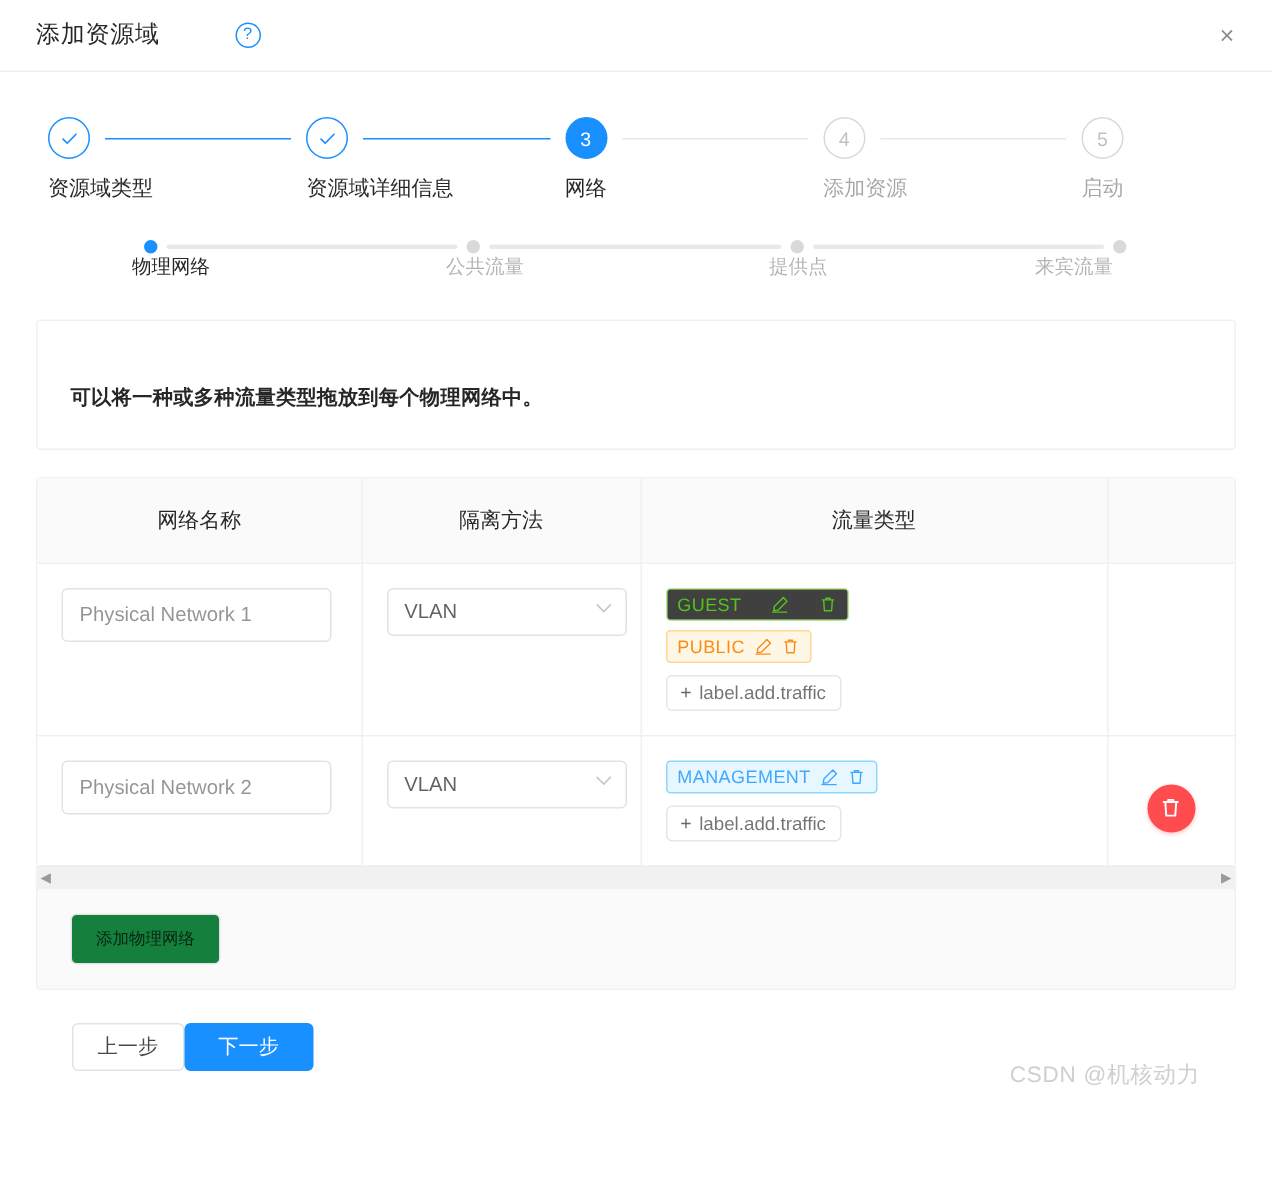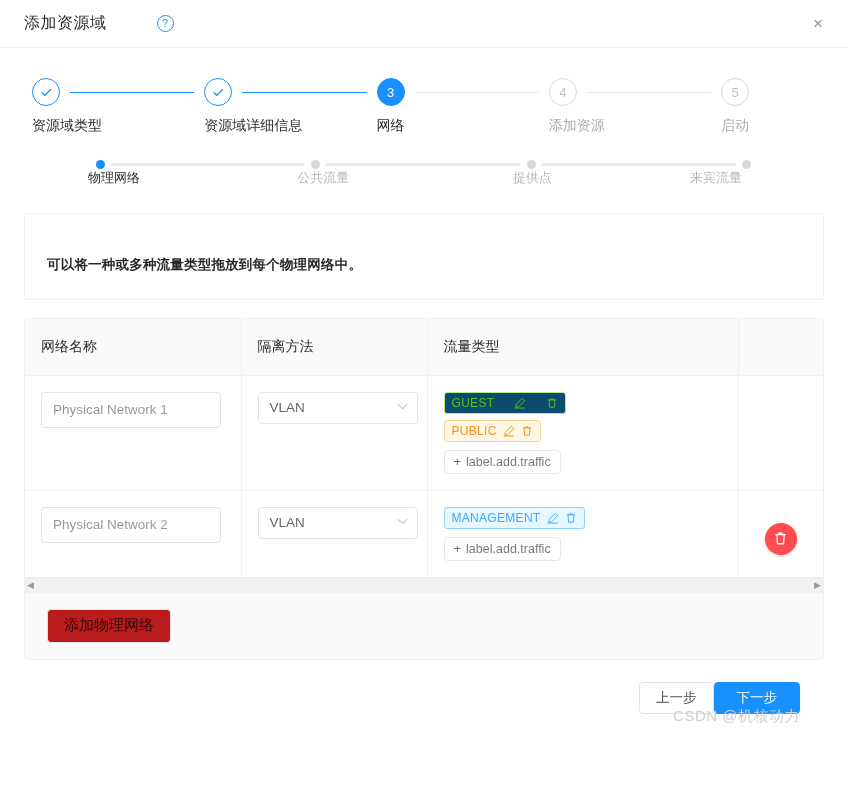--- a/index.html
+++ b/index.html
@@ -182,21 +182,21 @@
   table.nettable {
     width: 100%;
     border-collapse: collapse;
     table-layout: fixed;
   }
   table.nettable th {
     background: #fafafa;
     font-weight: 400;
     font-size: 14px;
     color: rgba(0,0,0,0.85);
-    text-align: left;
+    text-align: center;
     padding: 16px 16px;
     border-bottom: 1px solid #f0f0f0;
     border-right: 1px solid #f0f0f0;
     height: 56px;
     vertical-align: middle;
   }
   table.nettable th:last-child { border-right: none; }
   table.nettable td {
     padding: 16px;
     border-bottom: 1px solid #f0f0f0;
@@ -255,21 +255,21 @@
     gap: 6px;
     height: 22px;
     padding: 0 7px;
     border-radius: 3px;
     font-size: 12px;
     margin-bottom: 6px;
     white-space: nowrap;
     cursor: move;
   }
   .tag .tag-txt { letter-spacing: .3px; }
-  .tag.green  { background: #0c4a6e; border: 1px solid #b7eb8f; color: #52c41a; gap: 20px; }
+  .tag.green  { background: #404040; border: 1px solid #b7eb8f; color: #52c41a; gap: 20px; }
   .tag.orange { background: #fff7e6; border: 1px solid #ffd591; color: #fa8c16; }
   .tag.blue   { background: #e6f7ff; border: 1px solid #91d5ff; color: #40a9ff; }
   .tag svg { display: block; cursor: pointer; }
   .tag-row { display: block; }
 
   .add-traffic {
     display: inline-flex;
     align-items: center;
     gap: 5px;
     height: 24px;
@@ -319,34 +319,34 @@
   
   .table-footer {
     background: #fafafa;
     padding: 16px 22px;
   }
   .btn-outline {
     height: 34px;
     padding: 0 16px;
     border: 1px solid #e3e3e3;
     border-radius: 4px;
-    background: #b91c1c;
-    font-size: 15px;
+    background: #15803d;
+    font-size: 11px;
     color: rgba(0,0,0,0.72);
     cursor: pointer;
     font-family: "Liberation Sans", sans-serif;
   }
 
   
   .modal-footer {
     position: relative;
     padding: 22px 24px 0 24px;
     display: flex;
     align-items: center;
-    justify-content: flex-end;
+    justify-content: flex-start;
   }
   .btn-prev {
     height: 32px;
     padding: 0 16px;
     border: 1px solid #e3e3e3;
     border-radius: 4px;
     background: #fff;
     font-size: 13.5px;
     color: rgba(0,0,0,0.72);
     cursor: pointer;

